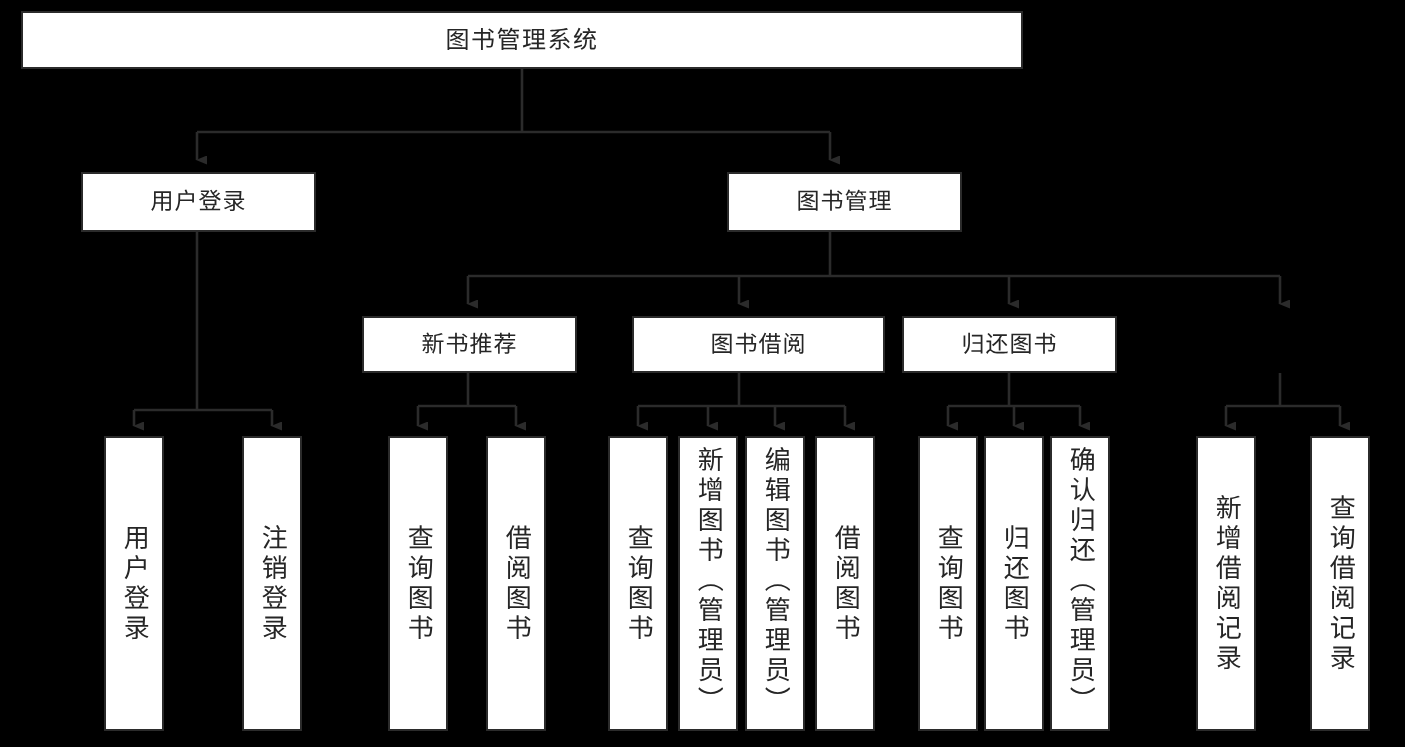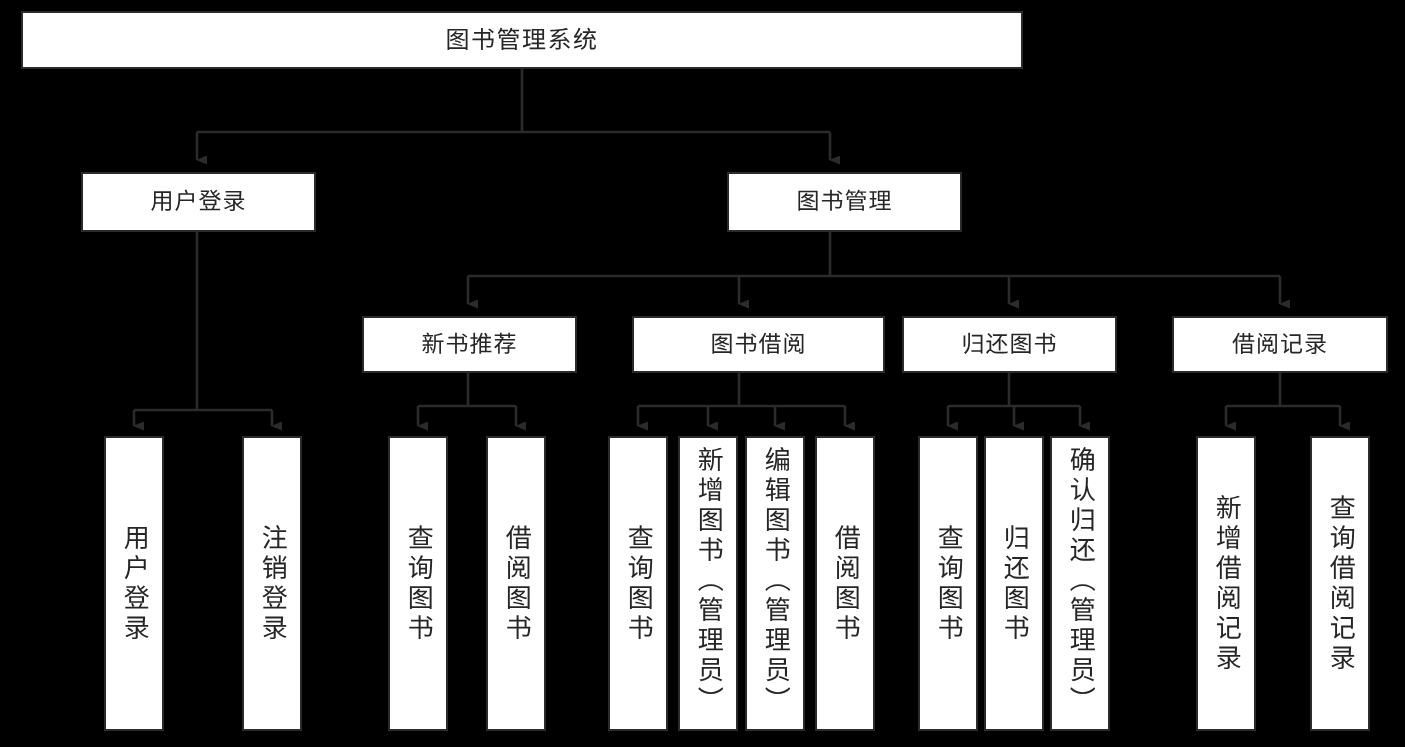--- a/index.html
+++ b/index.html
@@ -142,23 +142,20 @@
 
   <div class="node h" style="left:362px; top:316px; width:215px; height:57px;">
     <span class="lbl">新书推荐</span>
   </div>
   <div class="node h" style="left:632px; top:316px; width:253px; height:57px;">
     <span class="lbl">图书借阅</span>
   </div>
   <div class="node h" style="left:902px; top:316px; width:215px; height:57px;">
     <span class="lbl">归还图书</span>
   </div>
-  <div class="node h" style="left:1172px; top:316px; width:216px; height:57px;">
-    <span class="lbl">借阅记录</span>
-  </div>
 
   <div class="node v mid" style="left:104px; top:436px; width:60px; height:295px;">
     <span class="lbl">用户登录</span>
   </div>
   <div class="node v mid" style="left:242px; top:436px; width:60px; height:295px;">
     <span class="lbl">注销登录</span>
   </div>
 
   <div class="node v mid" style="left:388px; top:436px; width:60px; height:295px;">
     <span class="lbl">查询图书</span>

